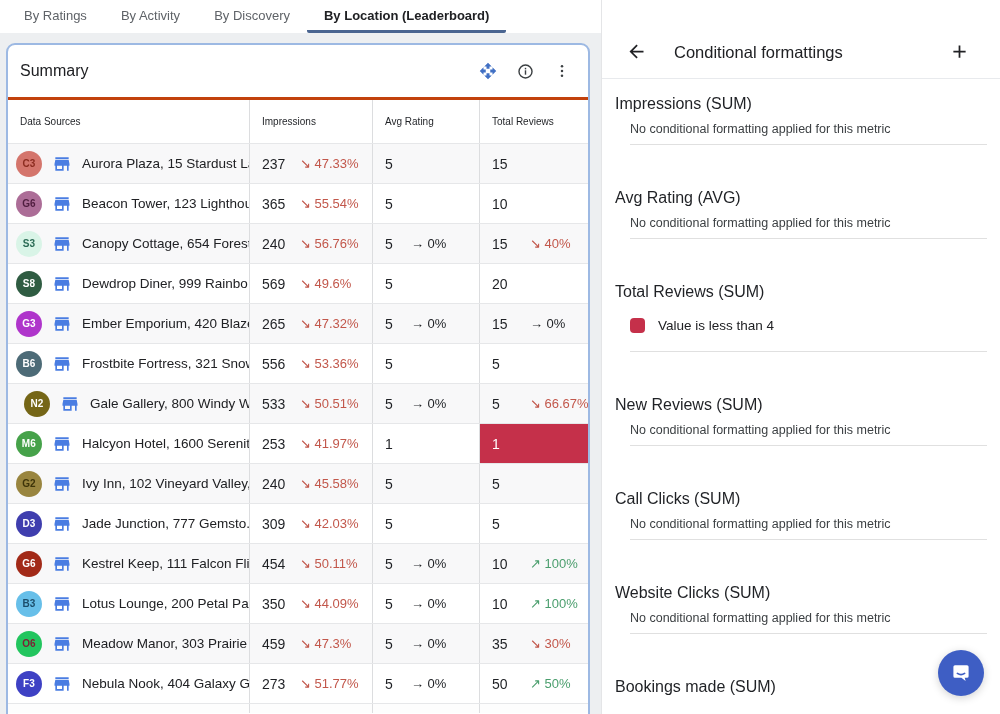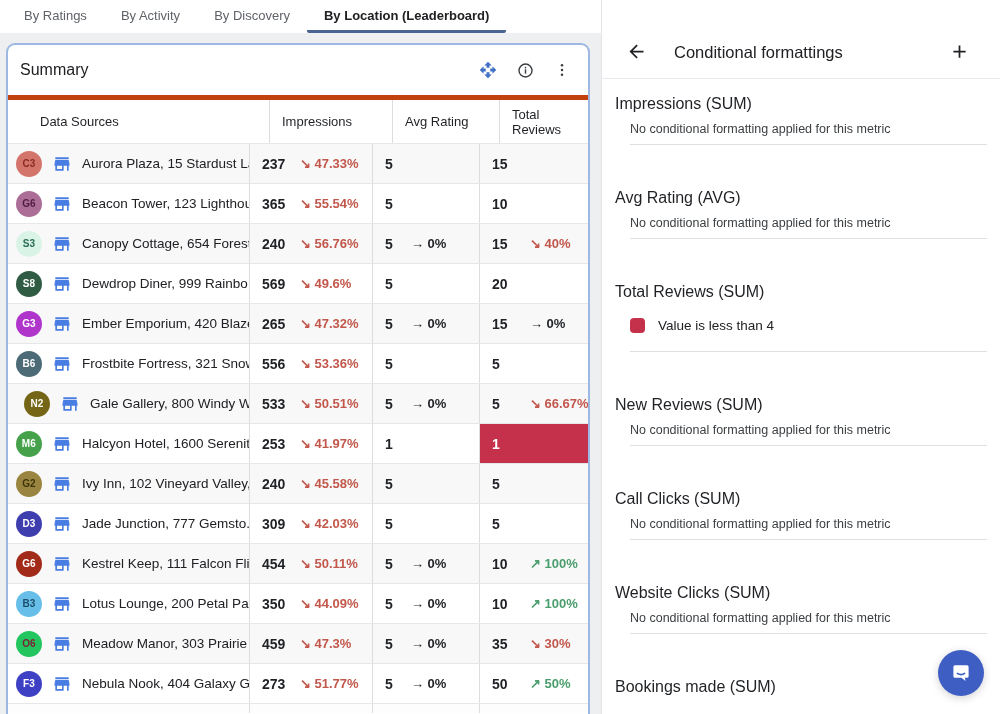--- a/index.html
+++ b/index.html
@@ -28,48 +28,48 @@
     position:absolute; left:0; top:33px; width:601px; height:681px;
     background:#edeff1;
   }
   .card {
     position:absolute; left:6px; top:10px; width:584px; height:700px;
     background:#ffffff; border:2px solid #9db9e3; border-radius:9px;
     overflow:hidden;
   }
   .card-header {
     height:55px; display:flex; align-items:center; padding:0 16px 0 12px;
-    border-bottom:5px solid #c2410c;
+    border-bottom:3px solid #c2410c;
   }
   .card-title { font-size:16px; font-weight:500; color:#202124; }
   .card-tools { margin-left:auto; display:flex; align-items:center; gap:17px; }
   .tool-btn { width:20px; height:20px; display:flex; align-items:center; justify-content:center; cursor:pointer; }
 
   
   .thead, .trow {
     display:grid; grid-template-columns:241px 123px 107px 1fr;
   }
   .thead { height:43px; }
   .thead .hcell {
     display:flex; align-items:center; padding-left:12px;
-    font-size:13px; font-weight:500; color:#1f2125;margin-left:20px;
+    font-size:10px; font-weight:500; color:#1f2125;
   }
   .hcell + .hcell, .cell + .cell { border-left:1px solid #dcdddf; }
   .trow { height:40px; border-top:1px solid #e6e7e9; }
   .trow.shaded { background:#f8f8f9; }
   .cell { display:flex; align-items:center; overflow:hidden; }
   .name-cell { padding-left:8px; gap:10px; }
   .avatar {
     width:26px; height:26px; border-radius:50%; flex:0 0 26px;
     display:flex; align-items:center; justify-content:center;
     font-size:10px; font-weight:700; letter-spacing:.2px;
   }
   .biz-icon { flex:0 0 20px; height:20px; }
   .src-name { font-size:13.5px; color:#202124; white-space:nowrap; }
-  .num-cell { padding-left:12px; gap:14px; font-size:14px;font-weight:bold; }
+  .num-cell { padding-left:12px; gap:14px; font-size:14px; }
   .num-cell .val { min-width:24px; }
   .avg .val { min-width:12px; }
   .trend { font-size:13px; white-space:nowrap; }
   .trend.down { color:#c2574b; }
   .trend.up { color:#4a9e6d; }
   .trend.flat { color:#1f2125; }
   .cell.hl { background:#c5304a; color:#ffffff; }
   .trow.partial { height:10px; border-top:1px solid #e6e7e9; background:#fdfdfd; }
 
   

